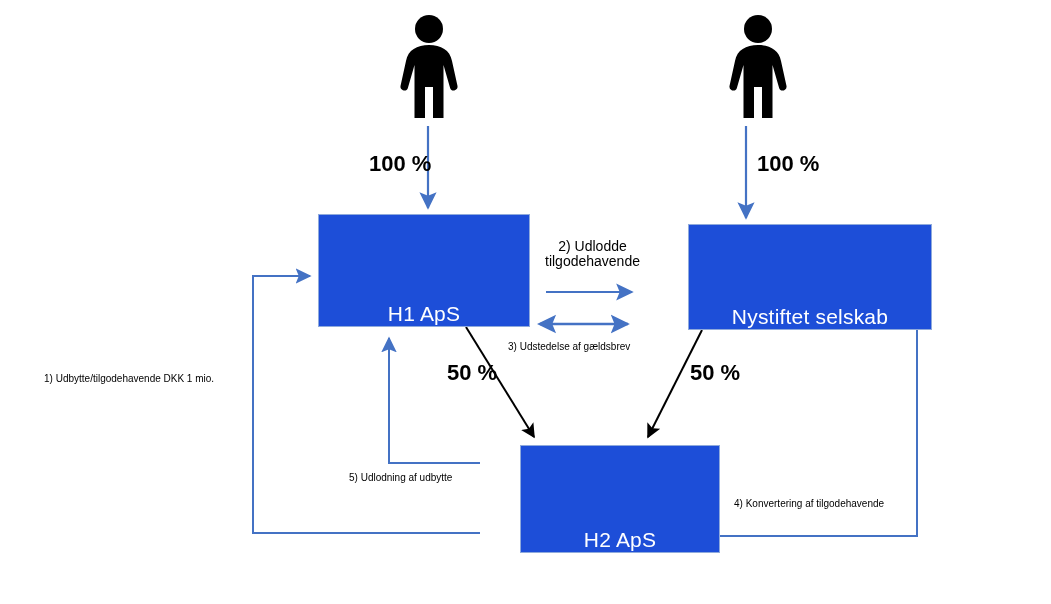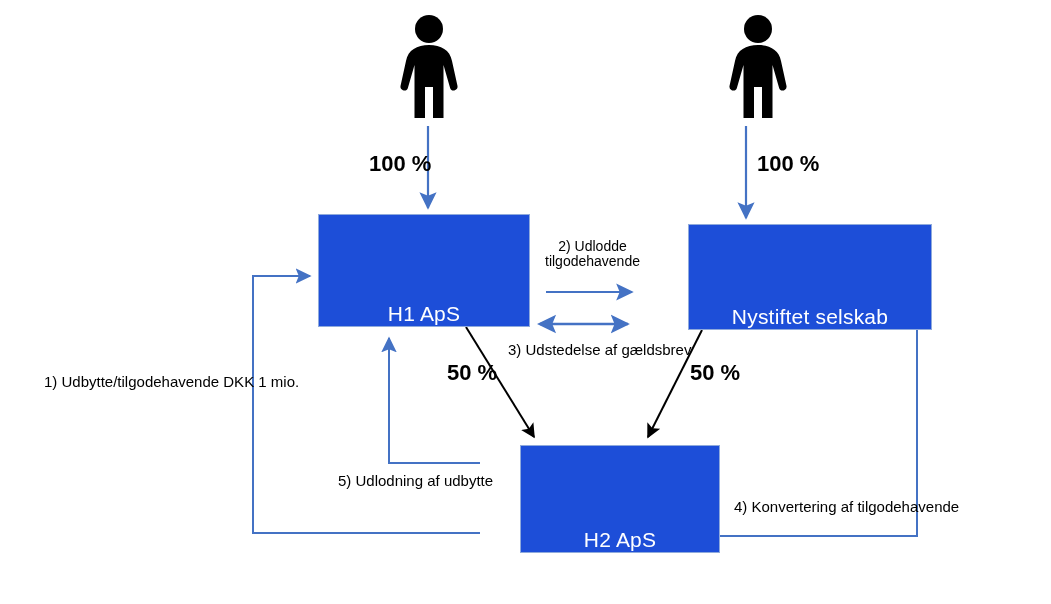--- a/index.html
+++ b/index.html
@@ -57,41 +57,41 @@
   .lbl {
     position: absolute;
     color: #000000;
     white-space: nowrap;
   }
   .pct {
     font-size: 22px;
     font-weight: bold;
   }
   .step {
-    font-size: 15px;
+    font-size: 10px;
     font-weight: 400;
   }
   .step-wrap {
     position: absolute;
     color: #000000;
     font-size: 14px;
     line-height: 15px;
     text-align: center;
   }
 
   #pct-left-top   { left: 369px; top: 151px; }
   #pct-right-top  { left: 757px; top: 151px; }
   #pct-left-mid   { left: 447px; top: 360px; }
   #pct-right-mid  { left: 690px; top: 360px; }
 
   #step1 { left: 44px;  top: 373px; }
   #step2 { left: 545px; top: 239px; width: 95px; }
   #step3 { left: 508px; top: 341px; }
   #step4 { left: 718px; top: 498px; margin-left: 16px; }
-  #step5 { left: 338px; top: 472px; text-align: center; }
+  #step5 { left: 349px; top: 472px; text-align: center; }
 </style>
 </head>
 <body>
 
 <div id="canvas">
 
   <svg id="wires" viewBox="0 0 1051 604" xmlns="http://www.w3.org/2000/svg">
     <defs>
       <marker id="ah-blue" markerWidth="9" markerHeight="9" refX="7.2" refY="4.5" orient="auto" markerUnits="strokeWidth">
         <path d="M0,0.6 L8,4.5 L0,8.4 L1.6,4.5 Z" fill="#4472C4"></path>

